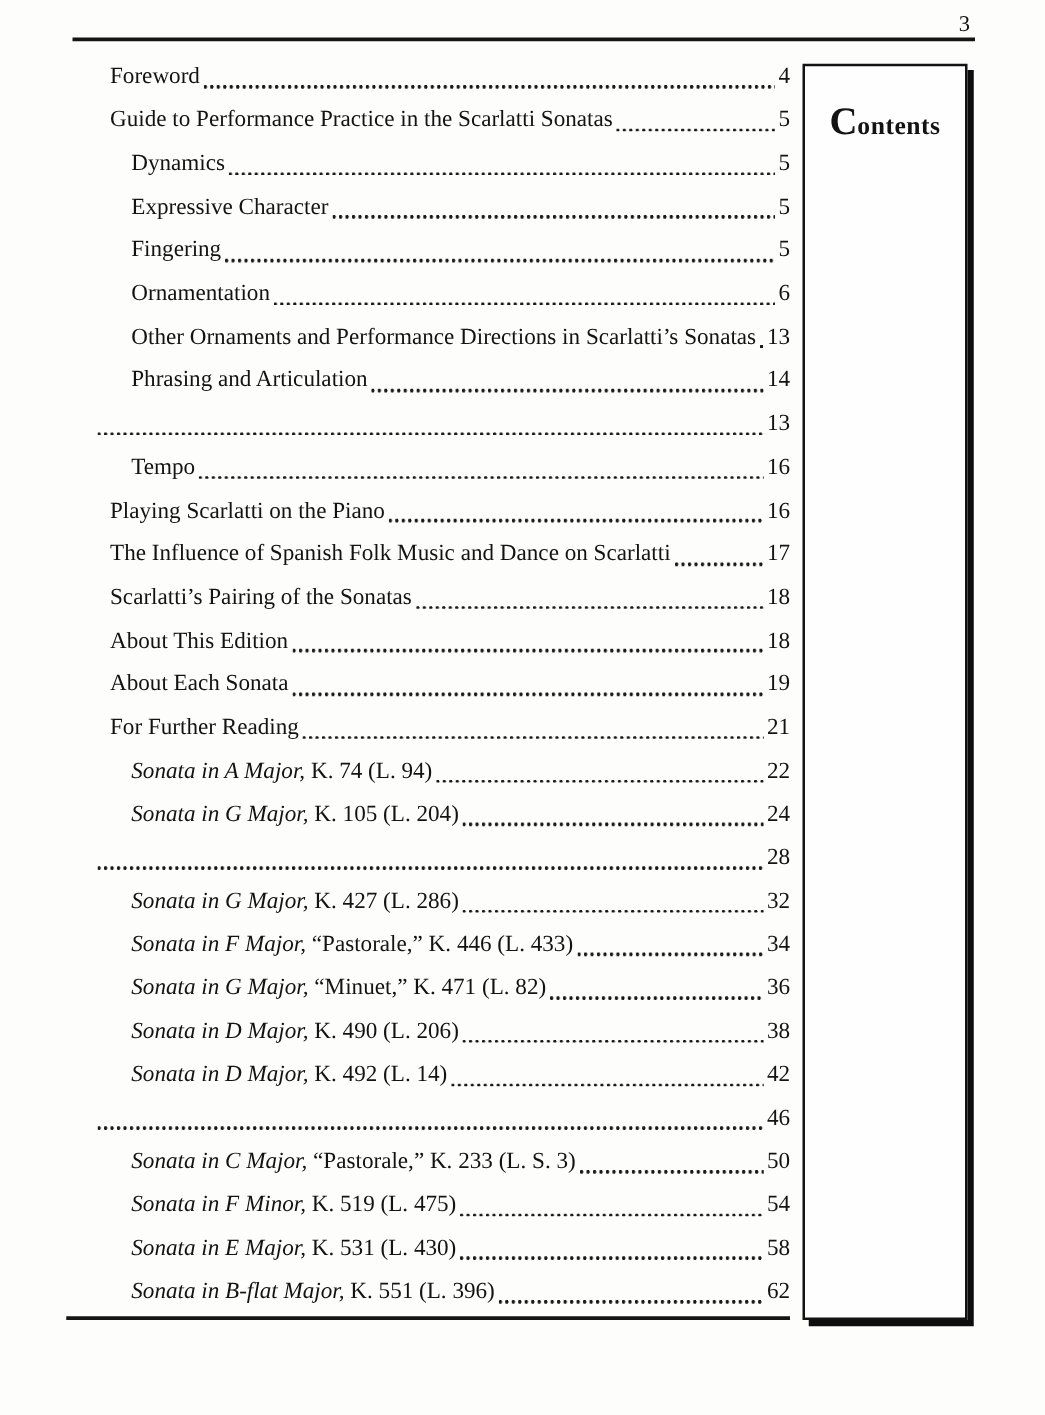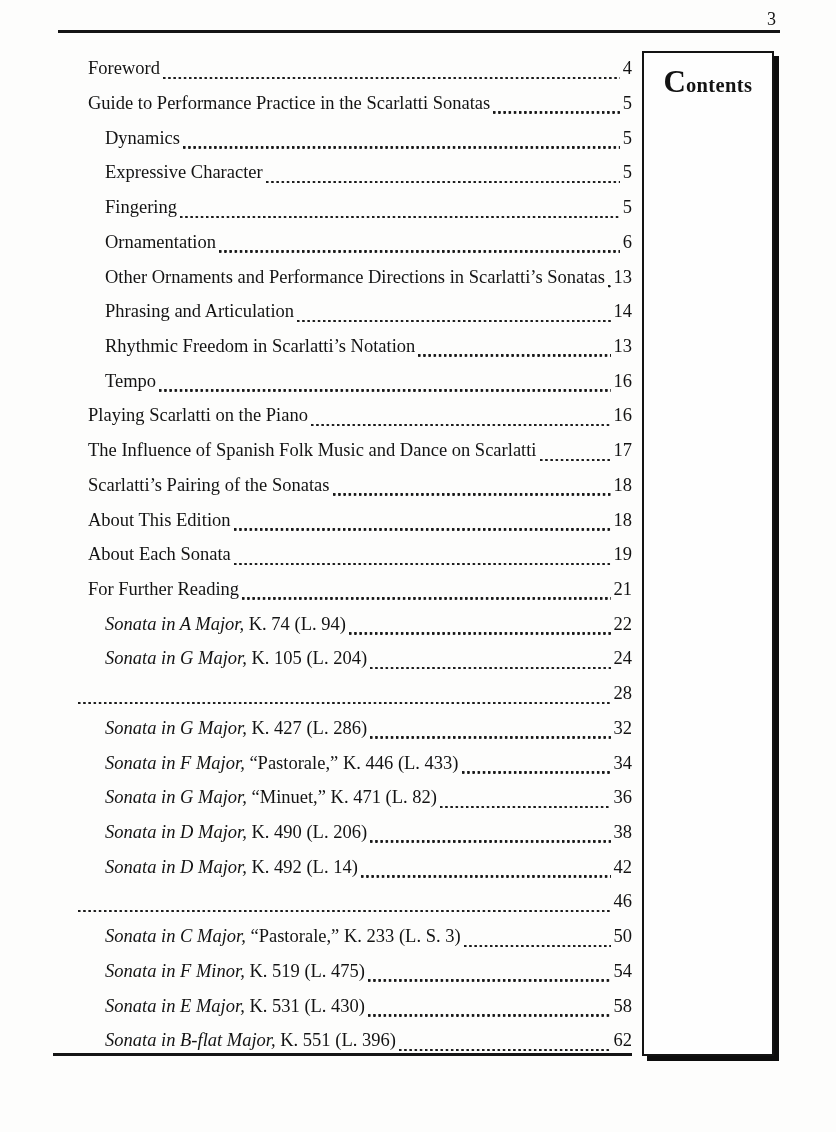--- a/index.html
+++ b/index.html
@@ -41,40 +41,40 @@
     left: 642px;
     top: 51px;
     width: 132px;
     height: 1005px;
     box-sizing: border-box;
     background: #fefefe;
     border: 2px solid #131313;
     box-shadow: 5px 5px 0 #0d0d0d;
   }
   .contents-title {
-    margin-top: 11px;
+    margin-top: 26px;
     text-align: center;
     font-weight: bold;
     font-size: 20.5px;
     letter-spacing: 0.4px;
     white-space: nowrap;
   }
   .contents-title .dropcap {
     font-size: 31px;
     letter-spacing: 0;
   }
   .toc {
     position: absolute;
     left: 58px;
     top: 44.5px;
     width: 574px;
   }
   .row {
     display: flex;
-    align-items: flex-end;
+    align-items: center;
     height: 34.72px;
     font-size: 18.5px;
     line-height: 21px;
     white-space: nowrap;
   }
   .row.indent-1 { padding-left: 17px; }
   .row .title { flex: 0 0 auto; }
   .row .title .it { font-style: italic; margin-left: 30px; }
   .row .title .rm { font-style: normal; }
   .row .dots {
@@ -135,21 +135,20 @@
     <span class="title"><i class="it"></i><span class="rm">Other Ornaments and Performance Directions in Scarlatti’s Sonatas</span></span>
     <span class="dots"></span>
     <span class="pg">13</span>
   </div>
       <div class="row indent-1">
     <span class="title"><i class="it"></i><span class="rm">Phrasing and Articulation</span></span>
     <span class="dots"></span>
     <span class="pg">14</span>
   </div>
       <div class="row indent-1">
-    <span class="title"><i class="it"></i><span class="rm">Rhythmic Freedom in Scarlatti’s Notation</span></span>
     <span class="dots"></span>
     <span class="pg">13</span>
   </div>
       <div class="row indent-1">
     <span class="title"><i class="it"></i><span class="rm">Tempo</span></span>
     <span class="dots"></span>
     <span class="pg">16</span>
   </div>
       <div class="row">
     <span class="title"><i class="it"></i><span class="rm">Playing Scarlatti on the Piano</span></span>

